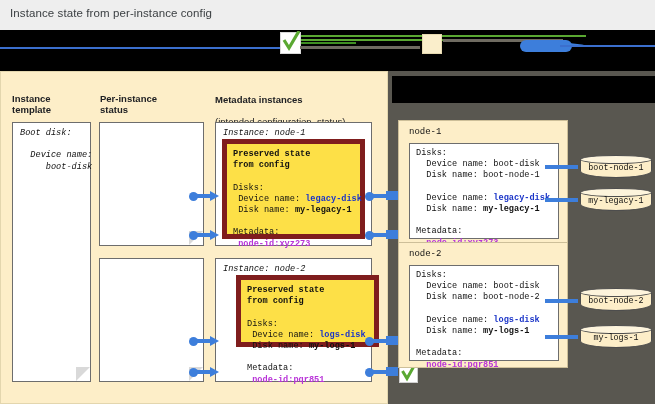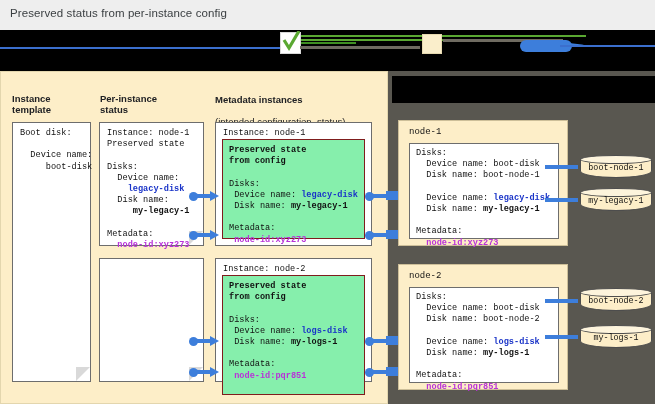--- a/index.html
+++ b/index.html
@@ -74,20 +74,21 @@
   #head-instance-template{left:12px;top:93px;}
   #head-per-instance{left:100px;top:93px;}
   #head-managed{left:215px;top:83px;font-weight:normal;}
   #head-managed b{font-weight:bold;}
 
   
   .card{
     position:absolute;background:#ffffff;
     border:1px solid #6d6d6d;
     box-sizing:border-box;
+    font-style:italic;
   }
   .card .txt{
     position:absolute;left:7px;top:5px;right:4px;
     font-family:"Liberation Mono", monospace;
     font-size:8.6px;line-height:11.2px;color:#111;
     white-space:pre;
   }
   .doc-fold{
     position:absolute;right:0px;bottom:0px;width:0;height:0;
     border-left:14px solid #d9d9d9;
@@ -99,36 +100,36 @@
   .kw-bold{font-weight:bold;}
 
   
   #card-instance-template{left:12px;top:122px;width:79px;height:260px;}
   #card-pic-1{left:99px;top:122px;width:105px;height:124px;}
   #card-pic-2{left:99px;top:258px;width:105px;height:124px;}
   #card-mi-1{left:215px;top:122px;width:157px;height:124px;}
   #card-mi-2{left:215px;top:258px;width:157px;height:124px;}
 
   .inner-box{
-    position:absolute;border:1px solid #7f1d1d;background:#86efac;box-sizing:border-box;
+    position:absolute;border:5px solid #7f1d1d;background:#fde047;box-sizing:border-box;
   }
   #inner-mi-1{left:222px;top:139px;width:143px;height:100px;}
-  #inner-mi-2{left:222px;top:275px;width:143px;height:120px;}
+  #inner-mi-2{left:236px;top:275px;width:143px;height:72px;}
   .inner-txt{
     position:absolute;left:6px;top:5px;
     font-family:"Liberation Mono", monospace;
     font-size:8.6px;line-height:11.2px;color:#111;white-space:pre;
   }
 
   
   .node-group{
     position:absolute;background:#fdeec8;border:1px solid #cdbf99;box-sizing:border-box;
   }
   #node-group-1{left:398px;top:120px;width:170px;height:126px;}
-  #node-group-2{left:398px;top:264px;width:170px;height:126px;}
+  #node-group-2{left:398px;top:242px;width:170px;height:126px;}
   .node-title{
     position:absolute;left:10px;top:6px;
     font-family:"Liberation Mono", monospace;font-size:9px;color:#111;
   }
   .node-inner{
     position:absolute;left:10px;top:22px;width:150px;height:96px;
     background:#ffffff;border:1px solid #6d6d6d;box-sizing:border-box;
   }
   .node-inner .ntxt{
     position:absolute;left:6px;top:4px;
@@ -166,21 +167,21 @@
   .bsq{position:absolute;width:12px;height:9px;background:#3d7edb;}
 
   .checkbox{
     position:absolute;width:17px;height:19px;background:#fff;border:1px solid #cfcfcf;
   }
   .checkbox svg{position:absolute;left:0;top:-1px;}
 </style>
 </head>
 <body>
 
-<div id="title">Preserved status from per-instance config</div>
+<div id="title">Instance state from per-instance config</div>
 
 <div id="legend-strip">
   <div id="legend-blueline"></div>
   <div id="legend-greenline-a"></div>
   <div id="legend-greenline-b"></div>
   <div id="legend-greenline-c"></div>
   <div id="legend-check-box">
     <svg width="19" height="22" viewBox="0 0 19 22" aria-hidden="true">
       <path d="M3 9 L8 17 L18 0" stroke="#5aa832" stroke-width="3.2" fill="none"></path>
     </svg>
@@ -213,31 +214,20 @@
 
 <div class="card" id="card-instance-template">
   <div class="txt">Boot disk:
 
   Device name:
      boot-disk</div>
   <div class="doc-fold"></div>
 </div>
 
 <div class="card" id="card-pic-1">
-  <div class="txt"><span>Instance: node-1</span>
-<span>Preserved state</span>
-
-<span>Disks:</span>
-<span>  Device name:</span>
-<span class="kw-blue">    legacy-disk</span>
-<span>  Disk name:</span>
-<span class="kw-bold">     my-legacy-1</span>
-
-<span>Metadata:</span>
-<span class="kw-mag">  node-id:xyz273</span></div>
   <div class="doc-fold"></div>
 </div>
 
 <div class="card" id="card-pic-2">
   <div class="doc-fold"></div>
 </div>
 
 <div class="card" id="card-mi-1">
   <div class="txt">Instance: node-1</div>
 </div>

